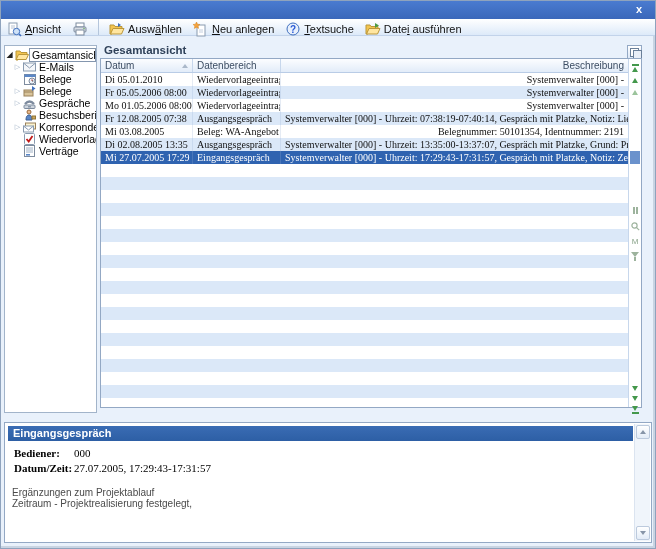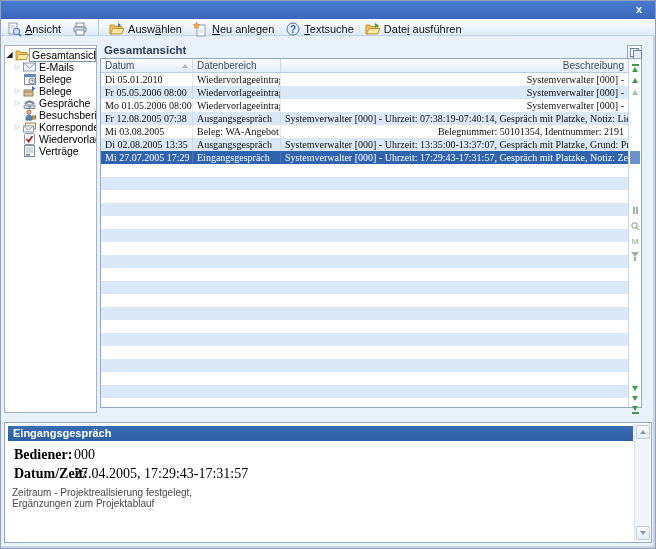--- a/index.html
+++ b/index.html
@@ -74,21 +74,21 @@
     border:1px solid #93a8c4;background:linear-gradient(#fff,#dce7f6);box-sizing:border-box;}
   .fc-glyph{position:absolute;left:2px;top:2px;width:7px;height:7px;border:1px solid #6a7f99;background:#fff;}
   .fc-glyph2{position:absolute;left:5px;top:4px;width:7px;height:7px;border:1px solid #6a7f99;background:#e8eef7;}
   
   .detail{position:absolute;left:3px;top:421px;width:648px;height:121px;background:#fff;
     border:1px solid #93a8c4;box-sizing:border-box;}
   .detail-header{position:absolute;left:3px;top:3px;right:18px;height:15px;
     background:linear-gradient(#3a6cb4,#2d5fa5);color:#fff;font-weight:bold;font-size:11px;
     line-height:15px;padding-left:5px;box-sizing:border-box;}
   .detail-fields{position:absolute;left:9px;top:24px;font-family:"Liberation Serif",serif;
-    font-size:14px;color:#000;}
+    font-size:11px;color:#000;}
   .df-row{display:flex;margin-bottom:3px;}
   .df-label{font-weight:bold;width:60px;flex:none;}
   .detail-notes{position:absolute;left:7px;top:64px;font-size:10px;color:#4a4a4a;line-height:11px;}
   .detail-scroll{position:absolute;right:1px;top:1px;bottom:1px;width:15px;
     background:#f0f5fb;border-left:1px solid #dbe4f0;}
   .ds-btn{position:absolute;left:1px;width:12px;height:12px;border:1px solid #bccadd;
     border-radius:2px;background:linear-gradient(#fff,#e3ecf7);}
   .ds-up{top:1px;}.ds-down{bottom:1px;}
   .chev-up{position:absolute;left:3px;top:4px;width:0;height:0;
     border-left:3px solid transparent;border-right:3px solid transparent;border-bottom:4px solid #8795a8;}
@@ -376,26 +376,26 @@
 
   <div class="detail">
     <div class="detail-header">Eingangsgespräch</div>
     <div class="detail-fields">
       <div class="df-row">
         <span class="df-label">Bediener:</span>
         <span class="df-value">000</span>
       </div>
       <div class="df-row">
         <span class="df-label">Datum/Zeit:</span>
-        <span class="df-value">27.04.2005, 17:29:43-17:31:57</span>
+        <span class="df-value">27.07.2005, 17:29:43-17:31:57</span>
       </div>
     </div>
     <div class="detail-notes">
+      <div>Ergänzungen zum Projektablauf</div>
       <div>Zeitraum - Projektrealisierung festgelegt,</div>
-      <div>Ergänzungen zum Projektablauf</div>
     </div>
     <div class="detail-scroll">
       <span class="ds-btn ds-up">
           <i class="chev-up"></i>
         </span>
       <span class="ds-btn ds-down">
           <i class="chev-down"></i>
         </span>
     </div>
   </div>

